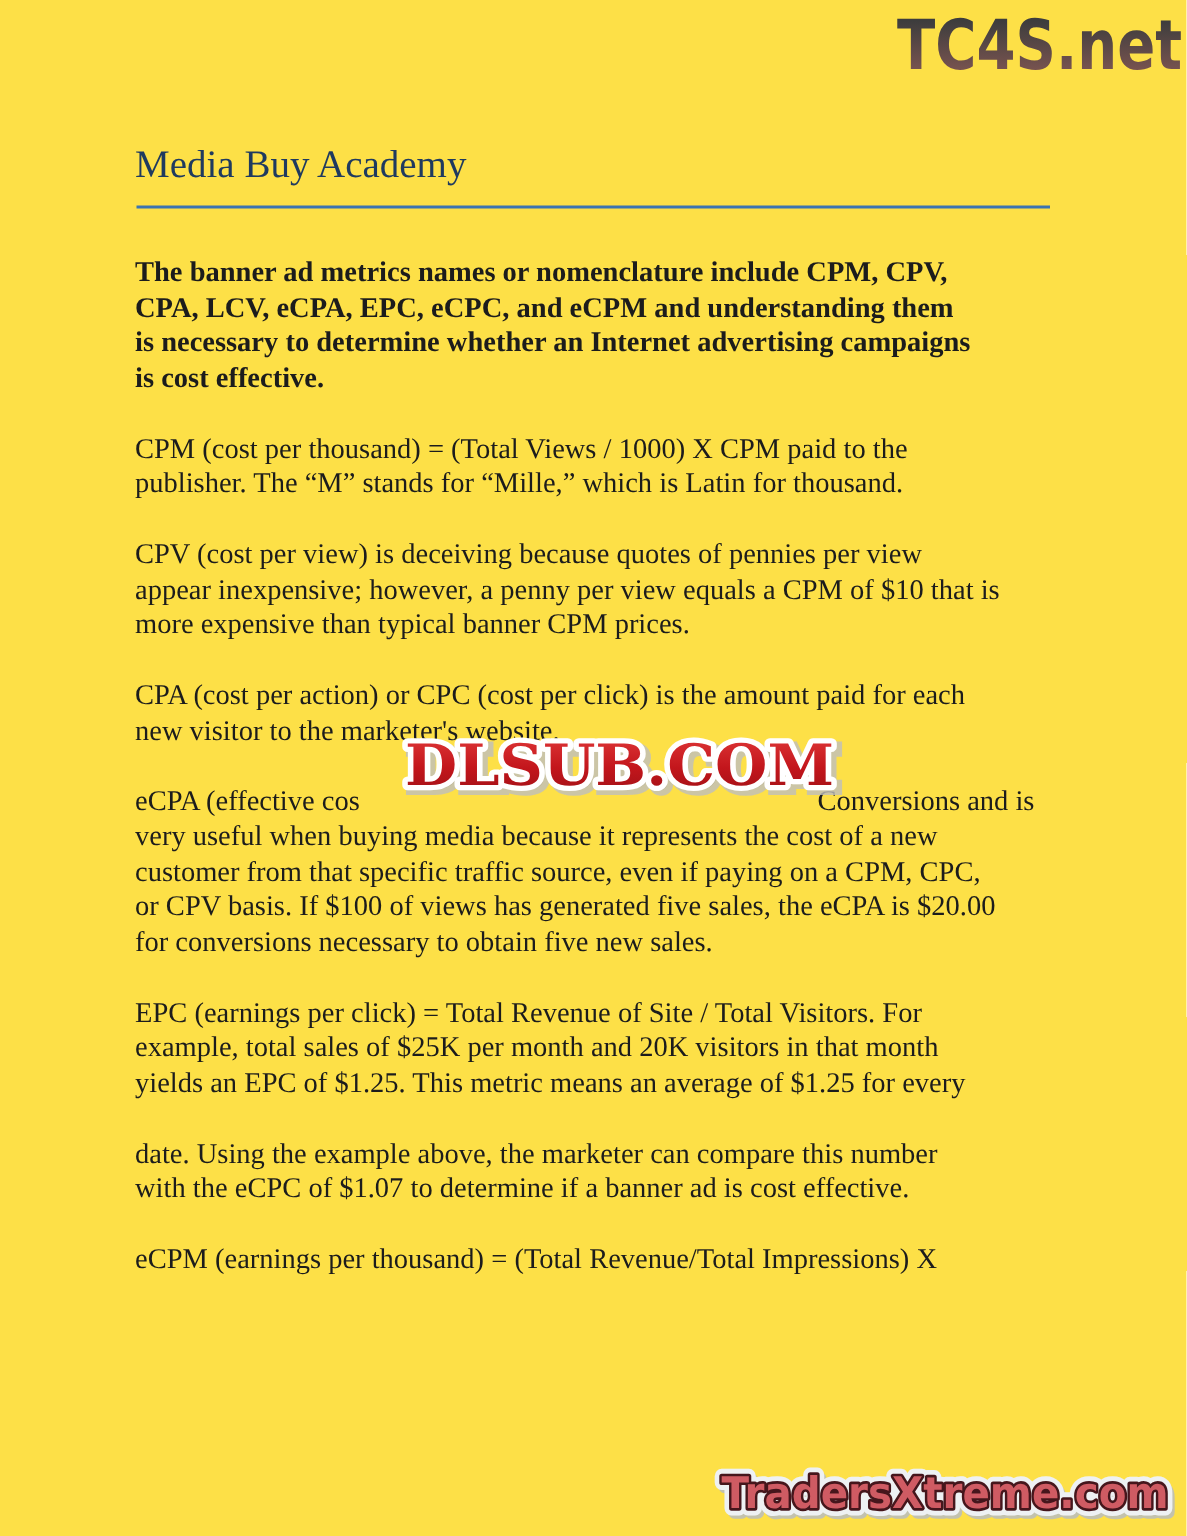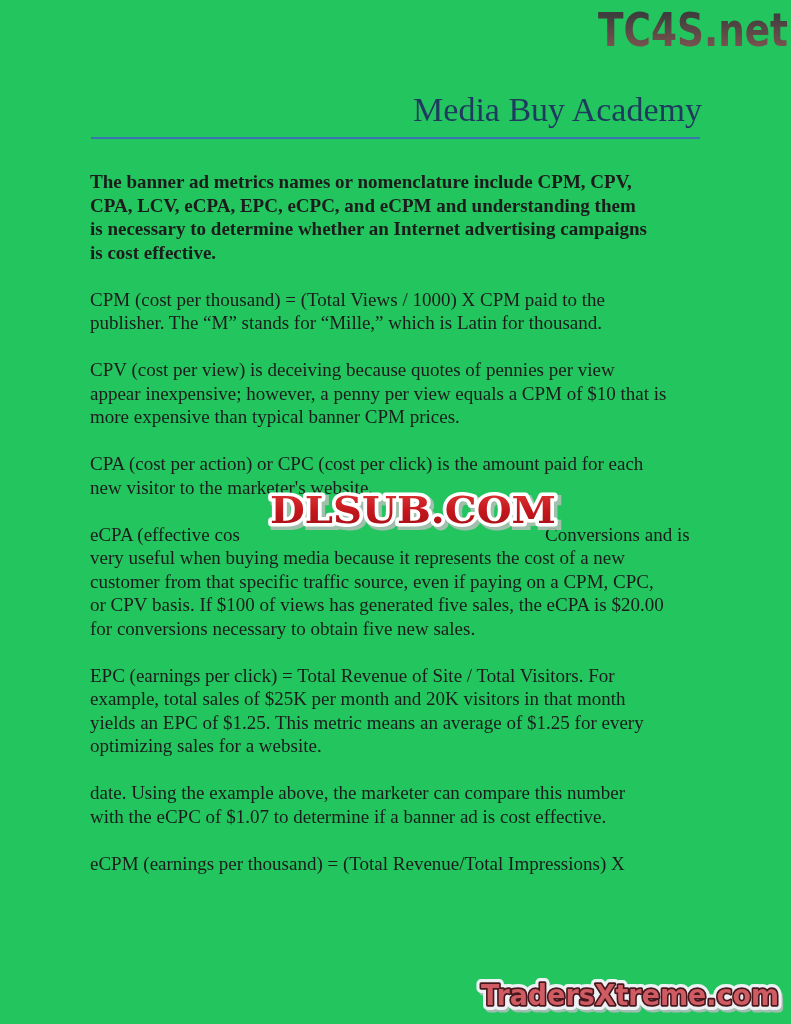--- a/index.html
+++ b/index.html
@@ -1,36 +1,36 @@
 <!DOCTYPE html>
 <html><head>
 <meta charset="utf-8">
 <style>
   html, body { margin: 0; padding: 0; background: #ffffff; }
   .page {
     position: relative;
     width: 791px;
     height: 1024px;
-    background: #22c55e;
+    background: #fde047;
     overflow: hidden;
     font-family: "Liberation Serif", serif;
     color: #1c1c1c;
   }
 
   
   .tc4s-logo { position: absolute; top: 4px; left: 595px; }
 
   
   .doc-title {
     position: absolute;
     left: 90px;
     top: 90px;
     width: 612px;
-    text-align: right;
-    font-size: 34px;
+    text-align: left;
+    font-size: 26px;
     line-height: 40px;
     color: #1f3a5f;
     font-family: "Liberation Serif", serif;
   }
   .title-rule {
     position: absolute;
     left: 91px;
     top: 137px;
     width: 609px;
     border-top: 2px solid #3c74b0;
@@ -110,21 +110,20 @@
       <div class="line">very useful when buying media because it represents the cost of a new</div>
       <div class="line">customer from that specific traffic source, even if paying on a CPM, CPC,</div>
       <div class="line">or CPV basis. If $100 of views has generated five sales, the eCPA is $20.00</div>
       <div class="line">for conversions necessary to obtain five new sales.</div>
     </div>
 
     <div class="para">
       <div class="line"><b class="lead">EPC</b><span> (earnings per click) = Total Revenue of Site / Total Visitors. For</span></div>
       <div class="line">example, total sales of $25K per month and 20K visitors in that month</div>
       <div class="line">yields an EPC of $1.25. This metric means an average of $1.25 for every</div>
-      <div class="line">optimizing sales for a website.</div>
     </div>
 
     <div class="para">
       <div class="line">date. Using the example above, the marketer can compare this number</div>
       <div class="line">with the eCPC of $1.07 to determine if a banner ad is cost effective.</div>
     </div>
 
     <div class="para">
       <div class="line"><b class="lead">eCPM</b><span> (earnings per thousand) = (Total Revenue/Total Impressions) X</span></div>
     </div>

